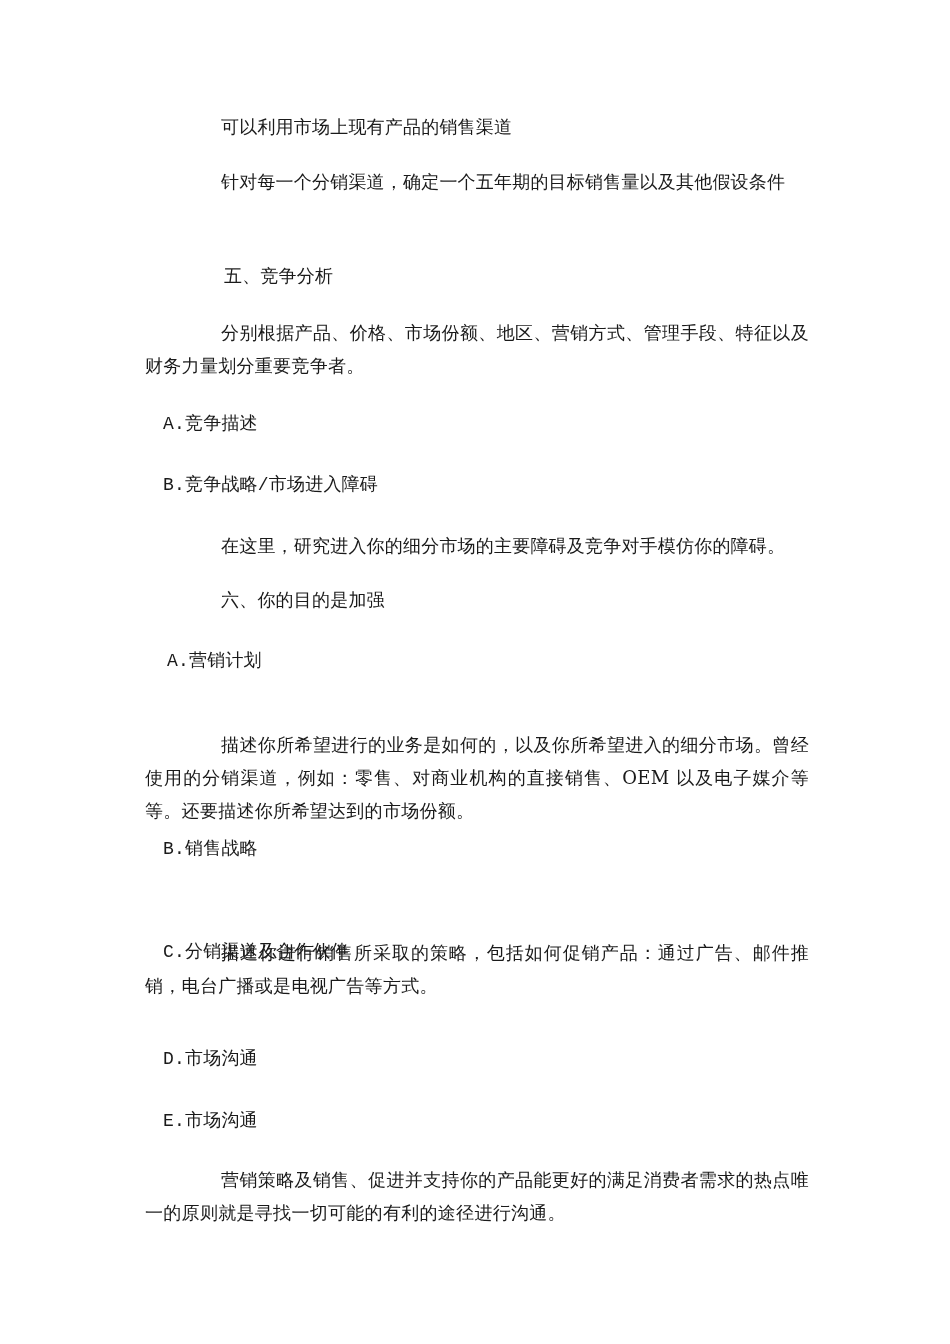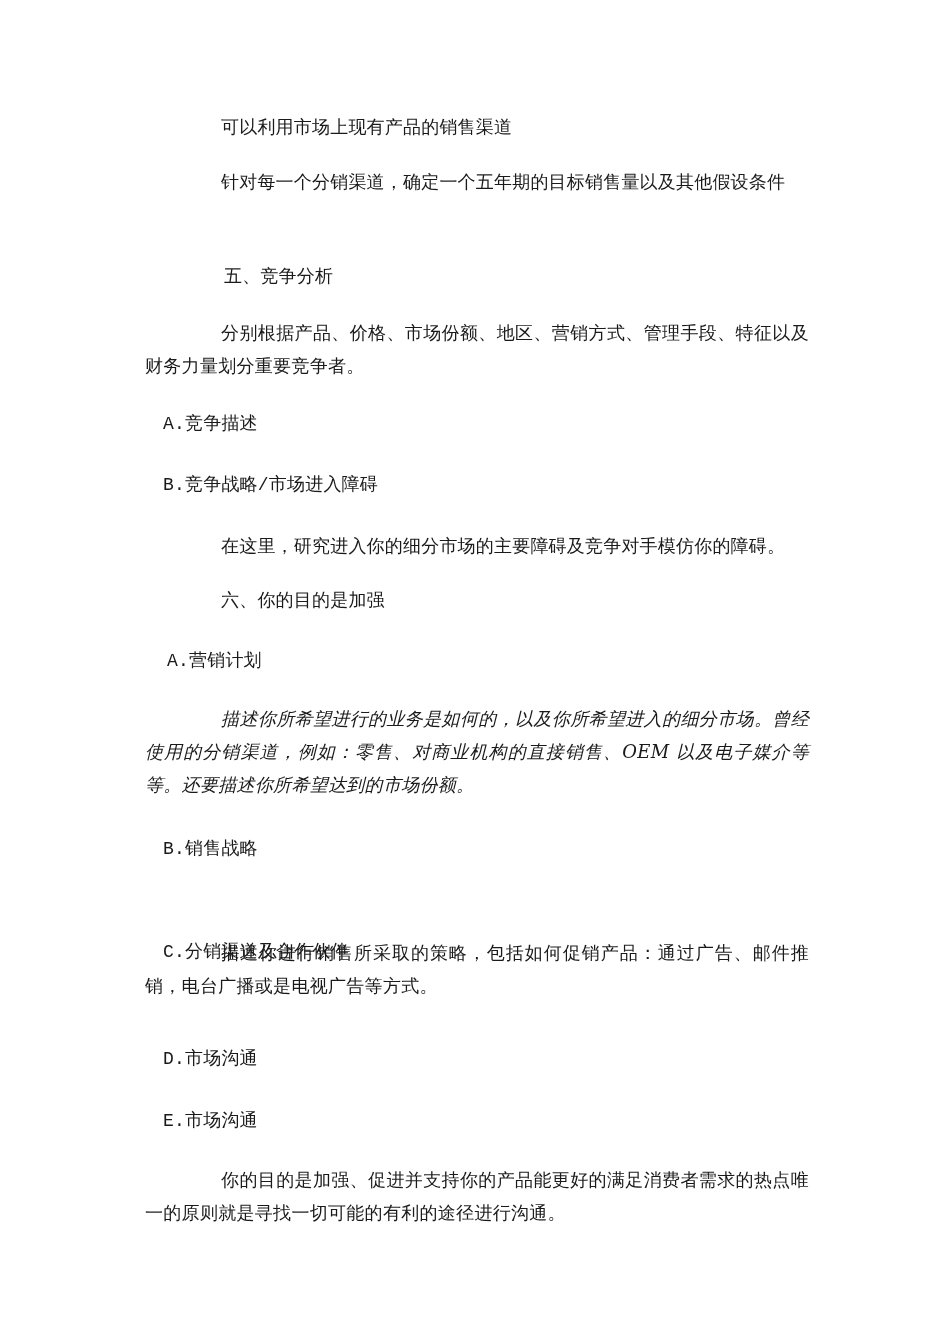--- a/index.html
+++ b/index.html
@@ -56,27 +56,27 @@
   <div class="line" style="left:163px; top:412px;">A.竞争描述</div>
 
   <div class="line" style="left:163px; top:473px;">B.竞争战略/市场进入障碍</div>
 
   <div class="line" style="left:221px; top:535px;">在这里，研究进入你的细分市场的主要障碍及竞争对手模仿你的障碍。</div>
 
   <div class="line" style="left:221px; top:589px;">六、你的目的是加强</div>
 
   <div class="line" style="left:167px; top:649px;">A.营销计划</div>
 
-  <div class="para" style="top:702px;font-style:italic;">描述你所希望进行的业务是如何的，以及你所希望进入的细分市场。曾经使用的分销渠道，例如：零售、对商业机构的直接销售、OEM 以及电子媒介等等。还要描述你所希望达到的市场份额。</div>
+  <div class="para" style="top:728px;">描述你所希望进行的业务是如何的，以及你所希望进入的细分市场。曾经使用的分销渠道，例如：零售、对商业机构的直接销售、OEM 以及电子媒介等等。还要描述你所希望达到的市场份额。</div>
 
   <div class="line" style="left:163px; top:837px;text-align:center;">B.销售战略</div>
 
   <div class="para" style="top:892px;margin-top:44px;">描述你进行销售所采取的策略，包括如何促销产品：通过广告、邮件推销，电台广播或是电视广告等方式。</div>
 
   <div class="line" style="left:163px; top:940px;">C.分销渠道及合作伙伴</div>
 
   <div class="line" style="left:163px; top:1047px;">D.市场沟通</div>
 
   <div class="line" style="left:163px; top:1109px;text-align:right;">E.市场沟通</div>
 
-  <div class="para" style="top:1163px;">你的目的是加强、促进并支持你的产品能更好的满足消费者需求的热点唯一的原则就是寻找一切可能的有利的途径进行沟通。</div>
+  <div class="para" style="top:1163px;">营销策略及销售、促进并支持你的产品能更好的满足消费者需求的热点唯一的原则就是寻找一切可能的有利的途径进行沟通。</div>
 
 </div>
 
 </body></html>

